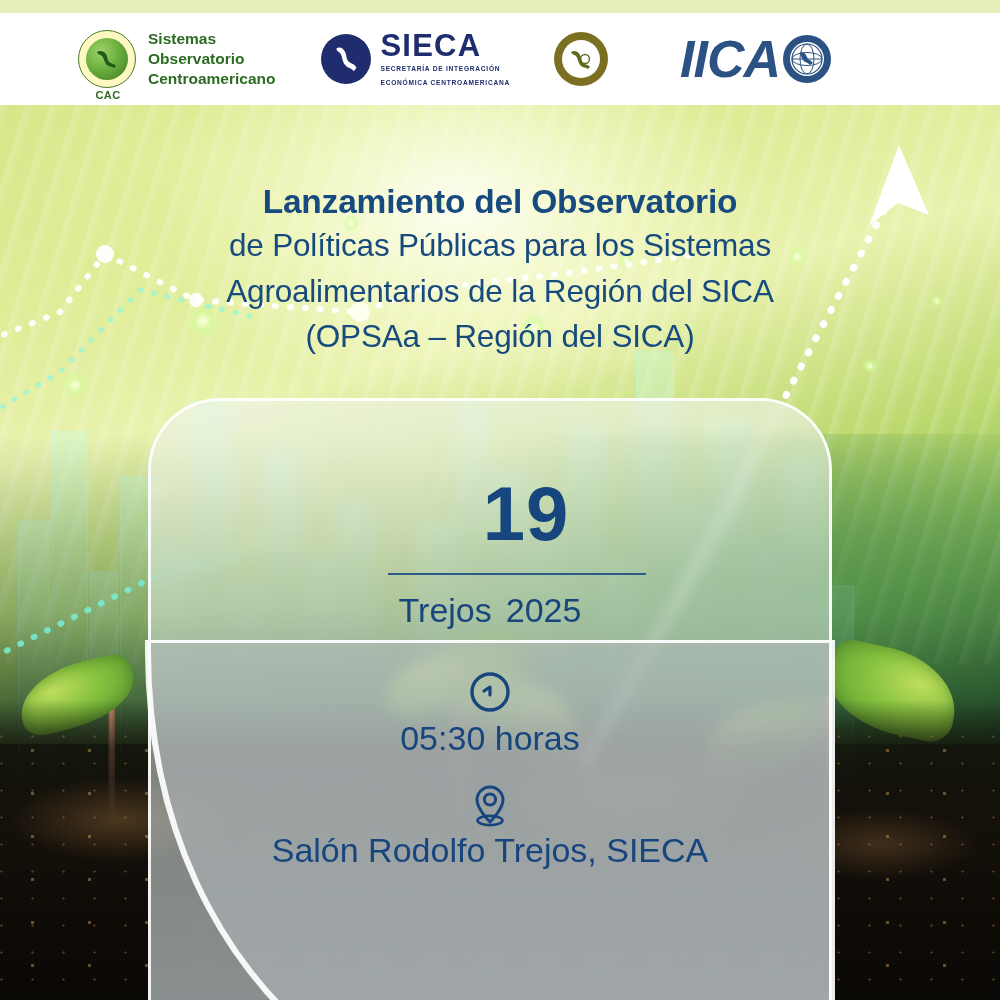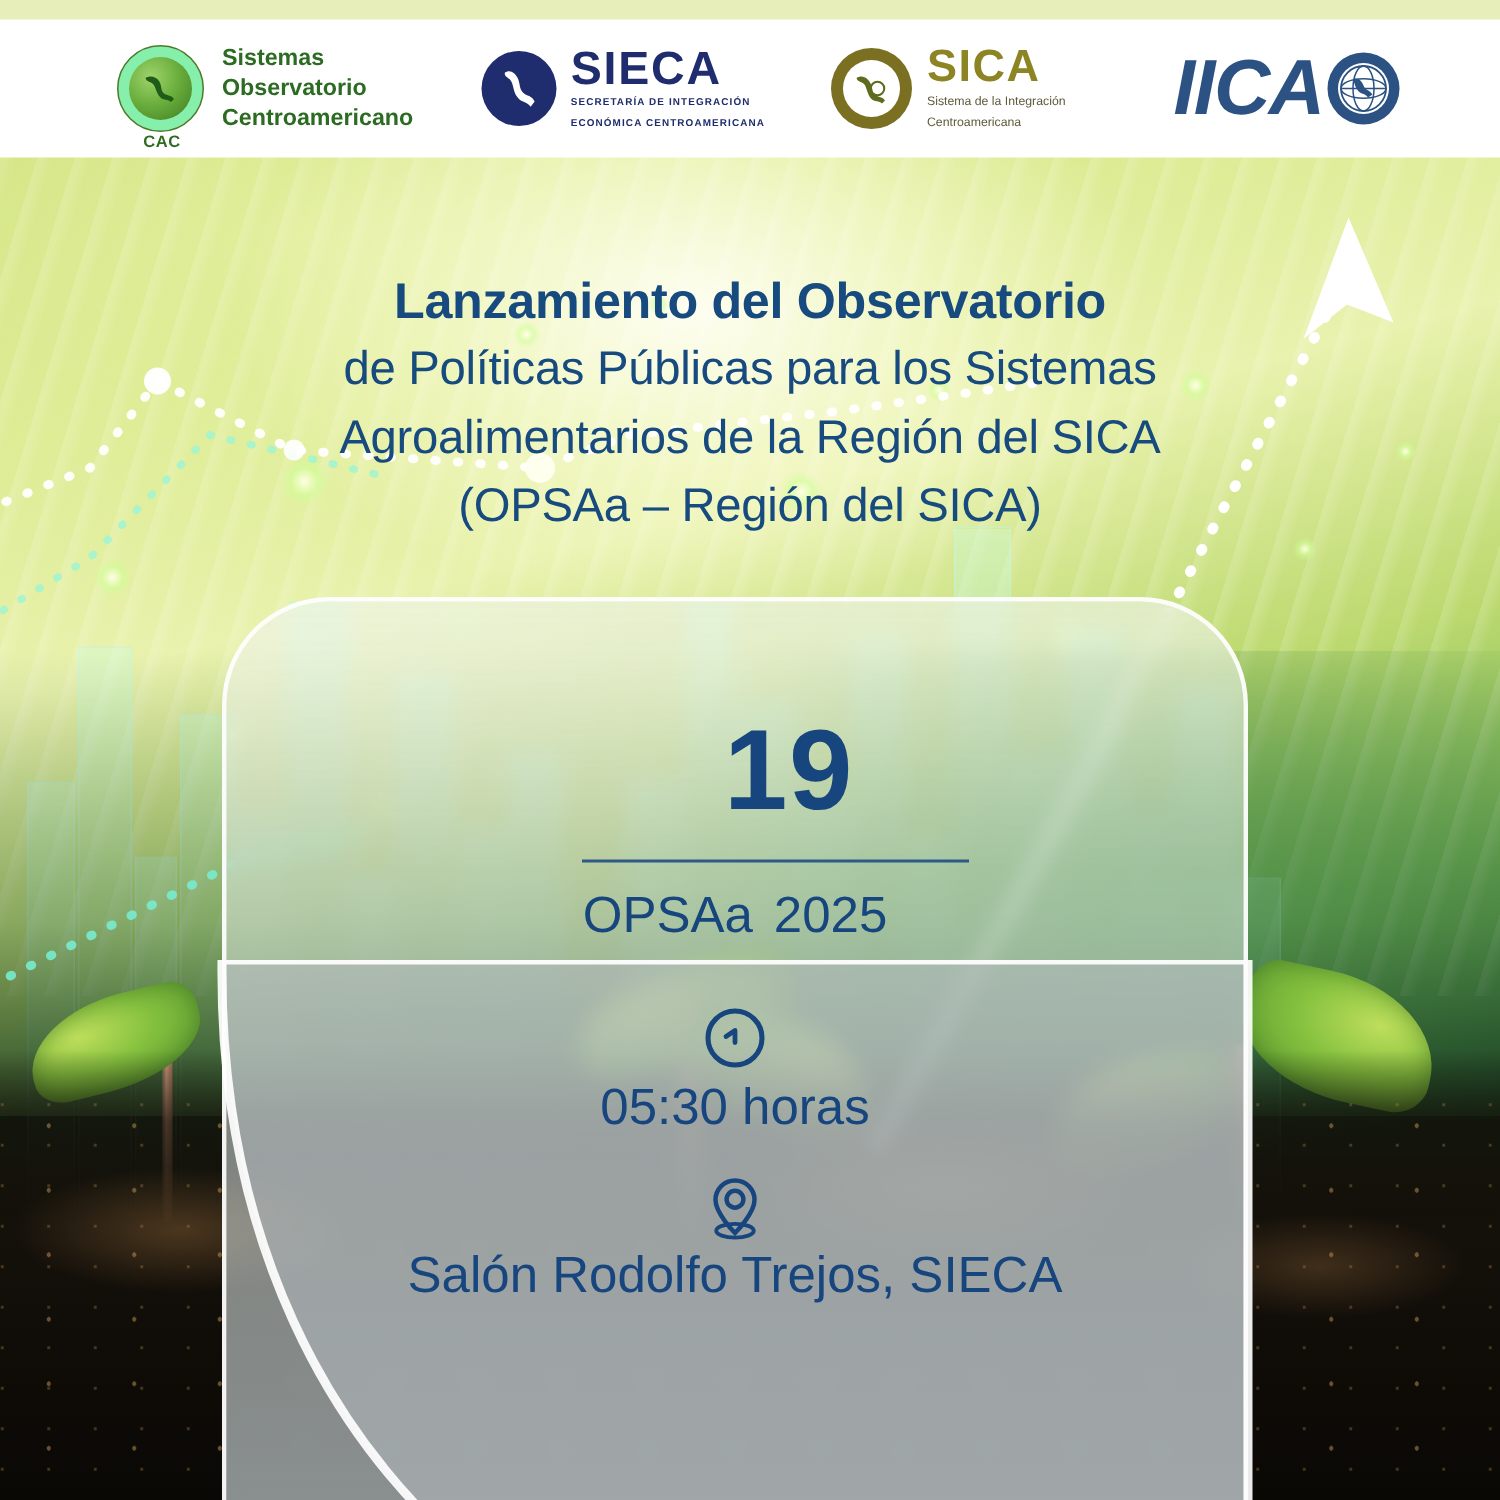--- a/index.html
+++ b/index.html
@@ -42,21 +42,21 @@
   }
 
   .logo-block { display: flex; align-items: center; }
 
   
   .logo-cac { margin-left: 78px; }
   .cac-seal {
     position: relative;
     width: 58px; height: 58px;
     border-radius: 50%;
-    background: #86efac;
+    background: #fef9c3;
     border: 1.5px solid #4e7a2a;
     box-sizing: border-box;
     display: flex; align-items: center; justify-content: center;
     flex: 0 0 auto;
   }
   .cac-seal::before {
     content: "";
     position: absolute;
     width: 42px; height: 42px;
     border-radius: 50%;
@@ -488,25 +488,20 @@
       </div>
     </div>
 
     <div class="logo-block logo-sica">
       <div class="sica-seal">
         <svg class="sica-map" viewBox="0 0 26 24">
           <path d="M3,5 C6,3 10,4 12,8 C14,11 13,14 15,16 C17,18 20,17 22,20 L20,22 C18,20 15,21 13,19 C10,16 10,11 8,9 C6,7 4,8 3,5 Z" fill="#5f6b1e"></path>
           <circle cx="17" cy="12" r="4.5" fill="none" stroke="#5f6b1e" stroke-width="1.4"></circle>
         </svg>
       </div>
-      <div class="sica-text">
-        <div class="sica-title">SICA</div>
-        <div class="sica-sub">Sistema de la Integración</div>
-        <div class="sica-sub big">Centroamericana</div>
-      </div>
     </div>
 
     <div class="logo-block logo-iica">
       <div class="iica-word">IICA</div>
       <div class="iica-globe">
         <svg viewBox="0 0 34 34" width="34" height="34" style="position:relative;z-index:2;">
           <circle cx="17" cy="17" r="15" fill="none" stroke="#2b5282" stroke-width="1.2"></circle>
           <ellipse cx="17" cy="17" rx="15" ry="6.5" fill="none" stroke="#2b5282" stroke-width="1"></ellipse>
           <ellipse cx="17" cy="17" rx="7" ry="15" fill="none" stroke="#2b5282" stroke-width="1"></ellipse>
           <line x1="2" y1="17" x2="32" y2="17" stroke="#2b5282" stroke-width="1"></line>
@@ -523,21 +518,21 @@
     <div class="title-l4">(OPSAa – Región del SICA)</div>
   </div>
 
   <div class="card-content">
 
     <div class="big-day">19</div>
 
     <div class="date-rule"></div>
 
     <div class="month-year">
-      <span>OPSAa</span><span class="gap"></span><span>2025</span>
+      <span>Trejos</span><span class="gap"></span><span>2025</span>
     </div>
 
     <div class="clock-icon-wrap">
       <svg width="44" height="44" viewBox="0 0 44 44">
         <circle cx="22" cy="22" r="18" fill="none" stroke="#17457e" stroke-width="3.4"></circle>
         <path d="M22 25 L22 17 L16 21" fill="none" stroke="#17457e" stroke-width="3.2" stroke-linecap="round" stroke-linejoin="round"></path>
       </svg>
     </div>
 
     <div class="time-text">05:30 horas</div>

